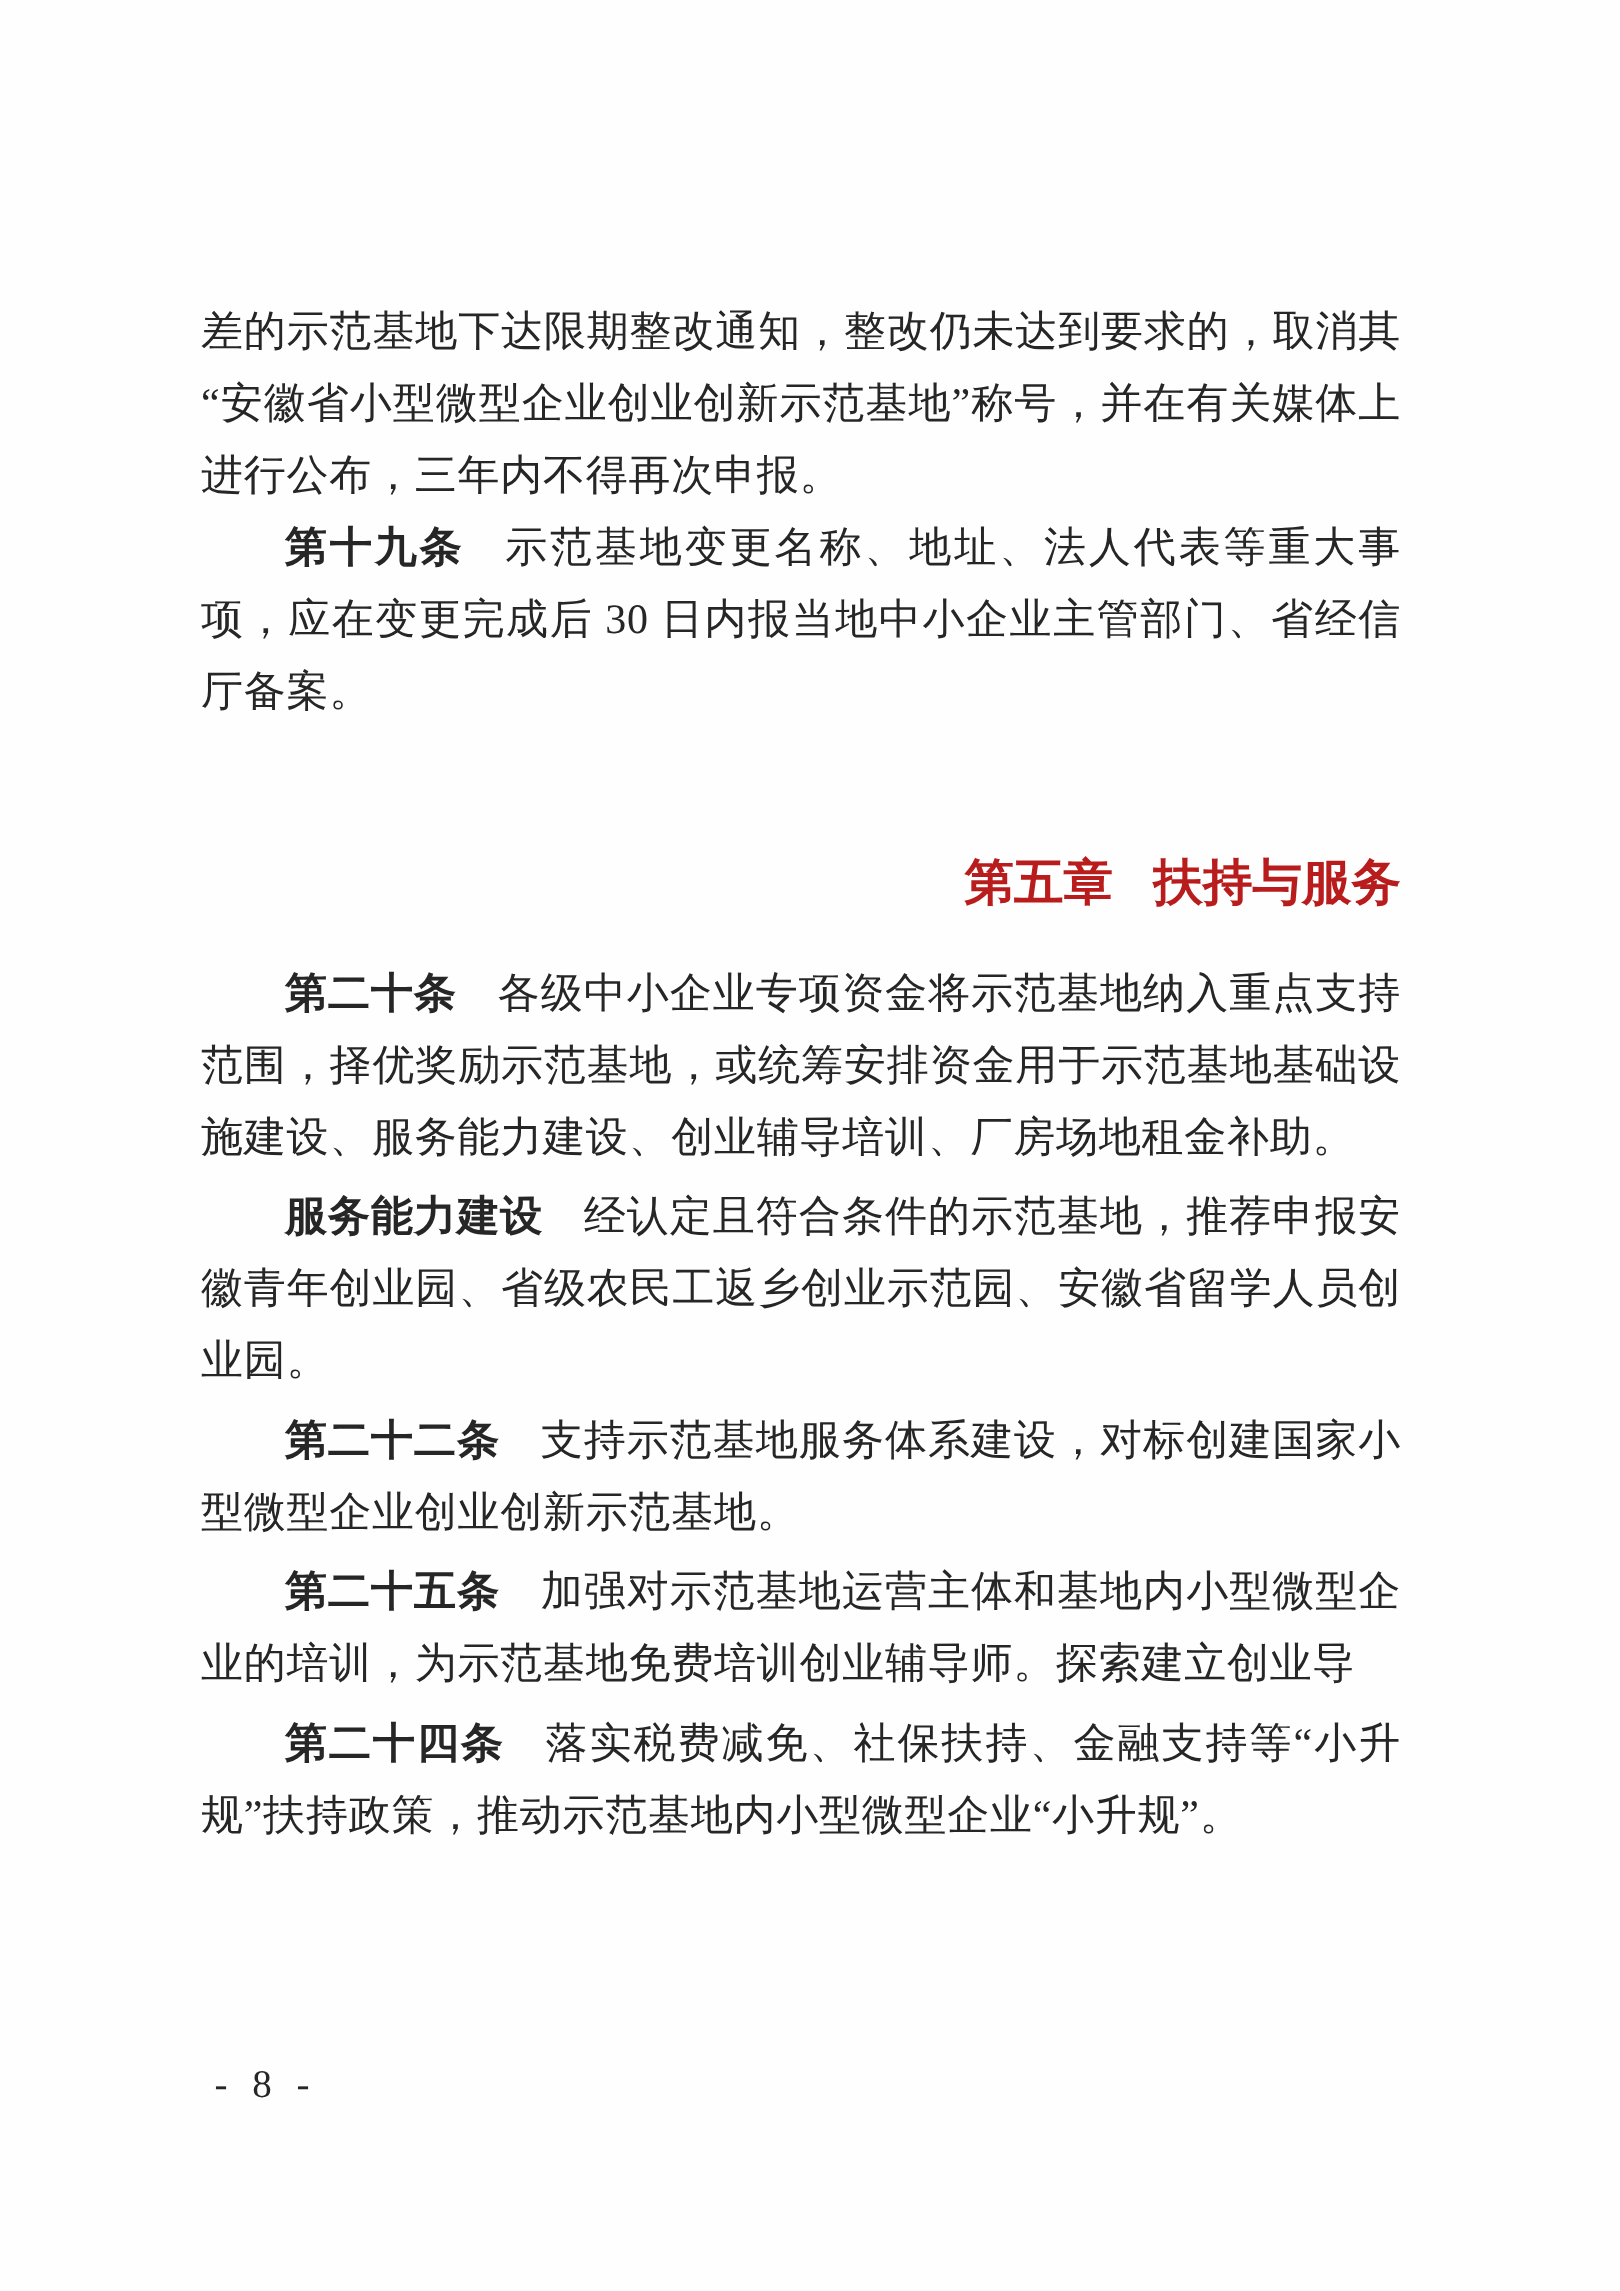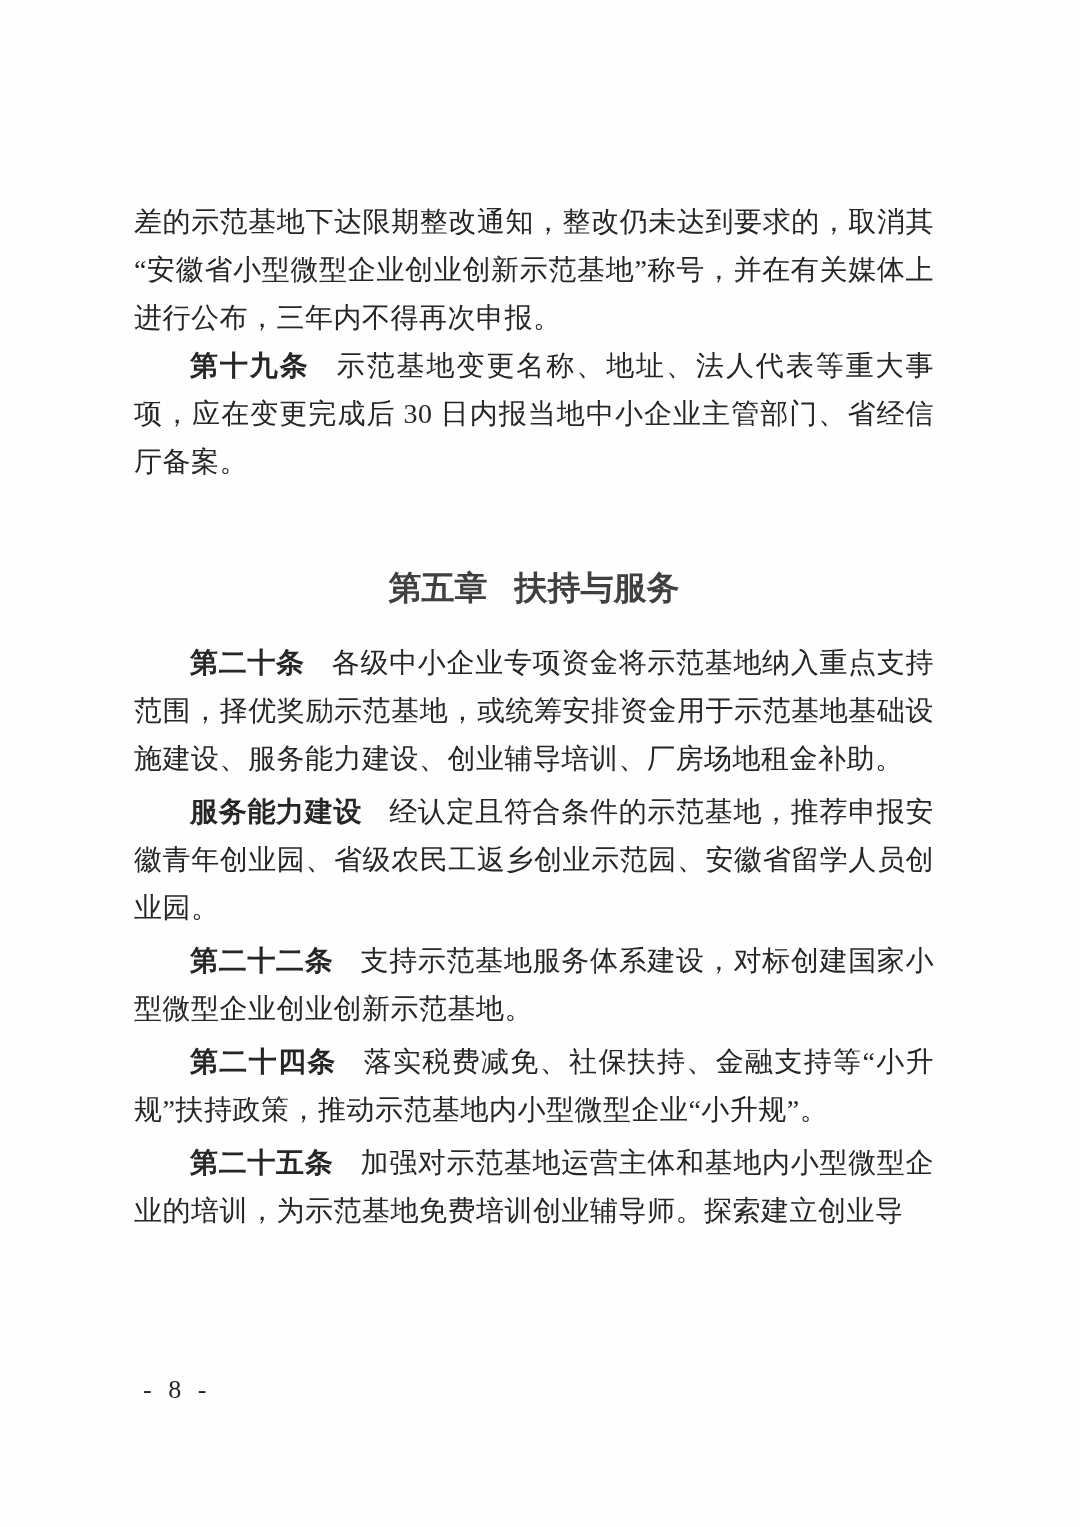--- a/index.html
+++ b/index.html
@@ -37,26 +37,26 @@
   }
   .para.spaced {
     margin-top: 5px;
   }
   .article-label {
     font-weight: bold;
     margin-right: 27px;
   }
   .chapter-heading {
     margin: 78px 0 27px 0;
-    text-align: center;
+    text-align: right;
     font-family: "Liberation Sans", "DejaVu Sans", sans-serif;
     font-weight: bold;
     font-size: 33px;
     line-height: 48px;
-    color: #404040;
+    color: #b91c1c;
   }
   .chapter-heading .chapter-no {
     margin-right: 27px;
   }
   .page-number {
     position: absolute;
     left: 143px;
     top: 1374px;
     font-size: 26px;
     line-height: 32px;
@@ -76,20 +76,20 @@
 
     <h2 class="chapter-heading"><span class="chapter-no">第五章</span><span>扶持与服务</span></h2>
 
     <p class="para indent"><span class="article-label">第二十条</span><span>各级中小企业专项资金将示范基地纳入重点支持范围，择优奖励示范基地，或统筹安排资金用于示范基地基础设施建设、服务能力建设、创业辅导培训、厂房场地租金补助。</span></p>
 
     <p class="para indent spaced"><span class="article-label">服务能力建设</span><span>经认定且符合条件的示范基地，推荐申报安徽青年创业园、省级农民工返乡创业示范园、安徽省留学人员创业园。</span></p>
 
     <p class="para indent spaced"><span class="article-label">第二十二条</span><span>支持示范基地服务体系建设，对标创建国家小型微型企业创业创新示范基地。</span></p>
 
 
+    <p class="para indent spaced"><span class="article-label">第二十五条</span><span>加强对示范基地运营主体和基地内小型微型企业的培训，为示范基地免费培训创业辅导师。探索建立创业导</span></p>
+
     <p class="para indent spaced"><span class="article-label">第二十四条</span><span>落实税费减免、社保扶持、金融支持等“小升规”扶持政策，推动示范基地内小型微型企业“小升规”。</span></p>
-
-    <p class="para indent spaced"><span class="article-label">第二十五条</span><span>加强对示范基地运营主体和基地内小型微型企业的培训，为示范基地免费培训创业辅导师。探索建立创业导</span></p>
 
   </div>
 
   <div class="page-number">- 8 -</div>
 </div>
 
 </body></html>

